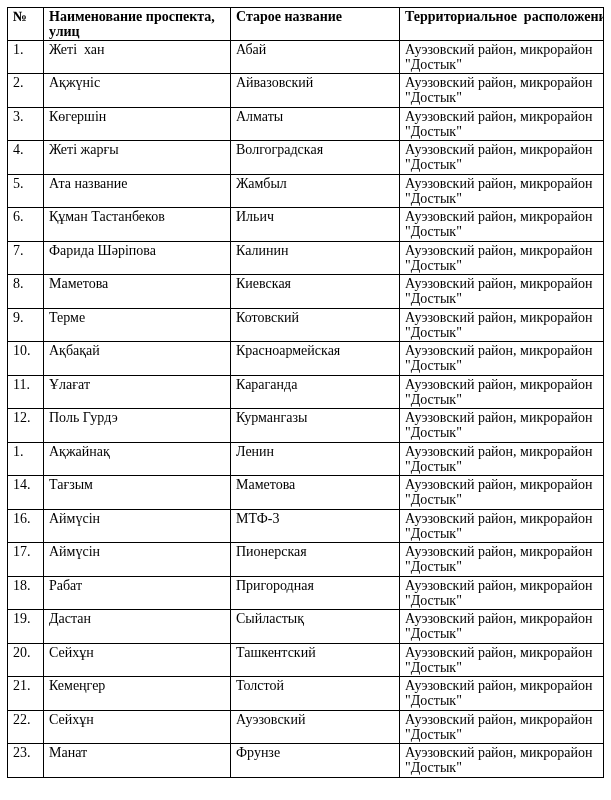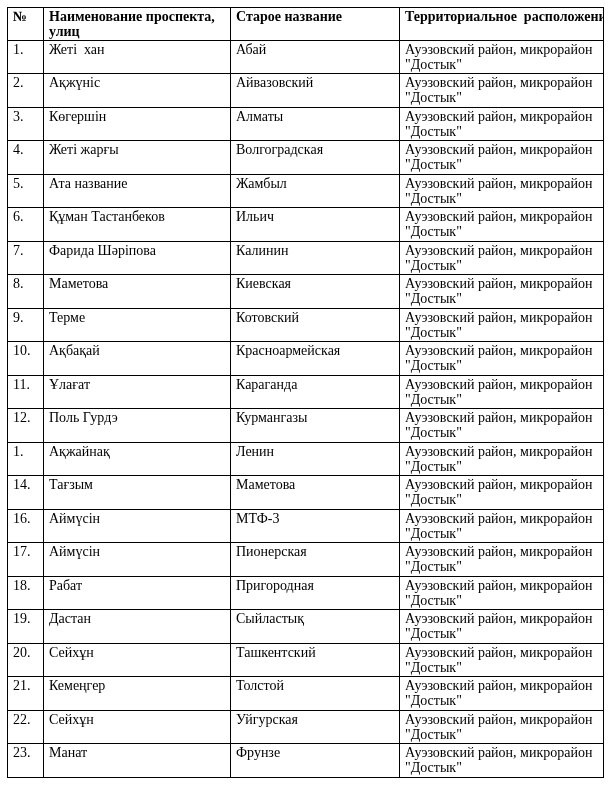--- a/index.html
+++ b/index.html
@@ -202,21 +202,21 @@
   <tr>
     <td>21.</td>
     <td>Кемеңгер</td>
     <td>Толстой</td>
     <td>Ауэзовский район, микрорайон "Достык"</td>
   </tr>
 
   <tr>
     <td>22.</td>
     <td>Сейхұн</td>
-    <td>Уйгурская</td>
+    <td>Ауэзовский</td>
     <td>Ауэзовский район, микрорайон "Достык"</td>
   </tr>
 
   <tr>
     <td>23.</td>
     <td>Манат</td>
     <td>Фрунзе</td>
     <td>Ауэзовский район, микрорайон "Достык"</td>
   </tr>
 </tbody>

